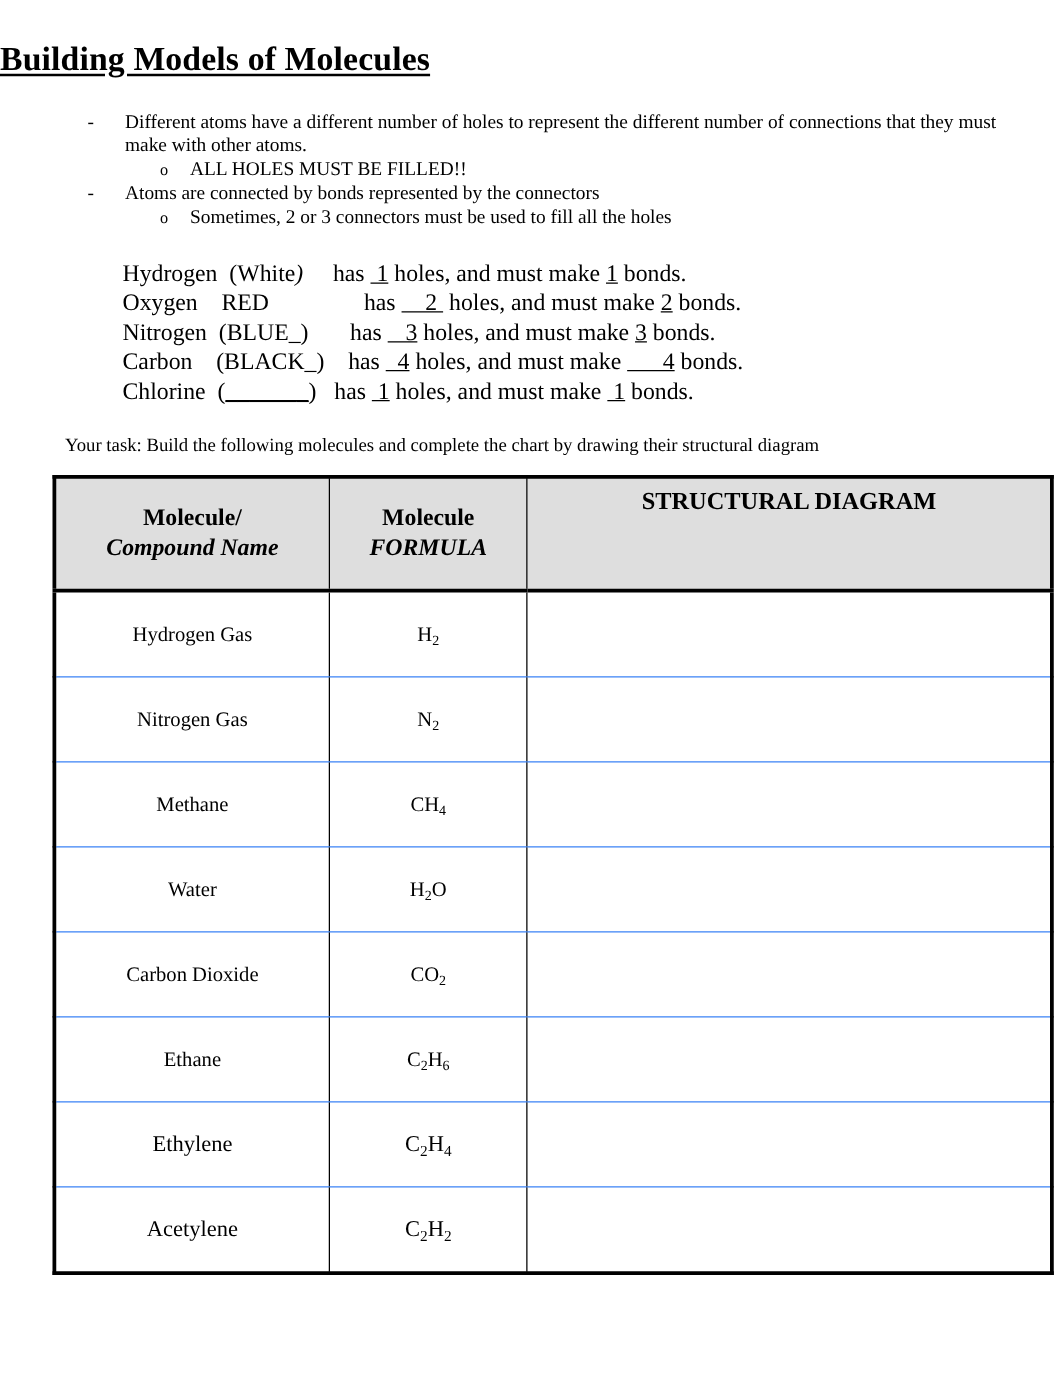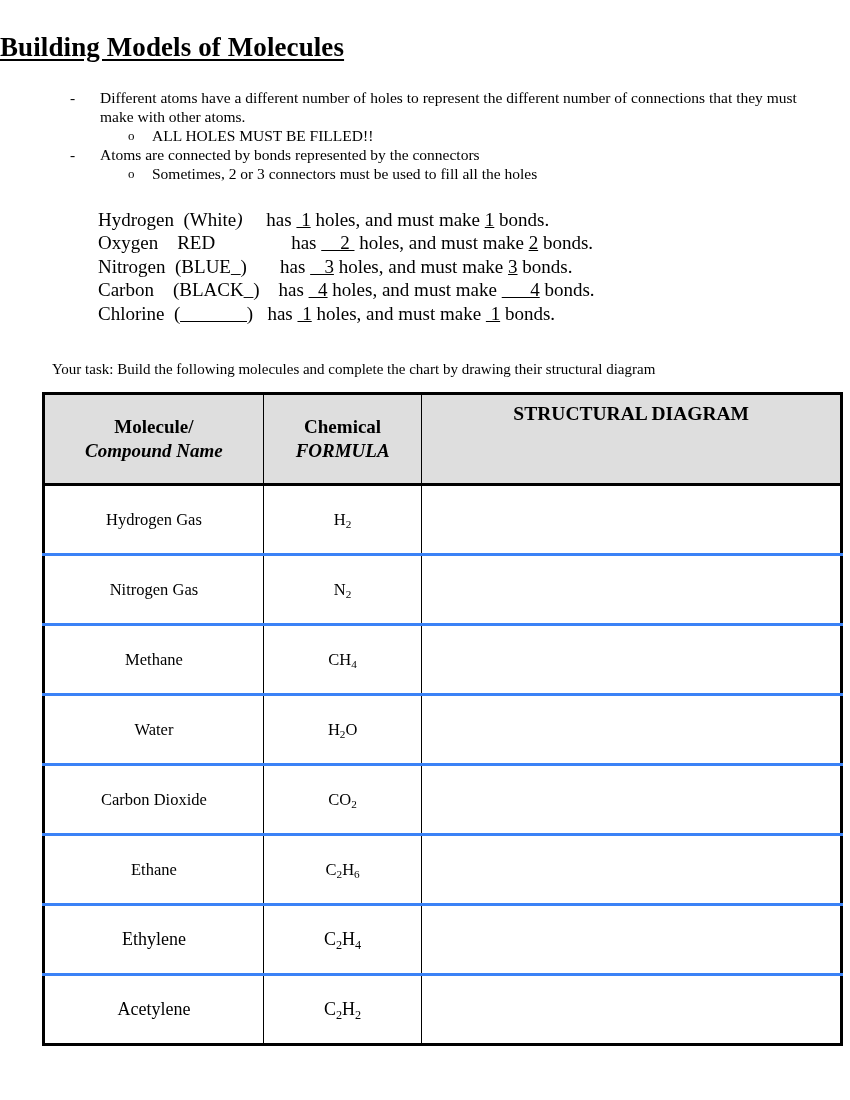--- a/index.html
+++ b/index.html
@@ -65,21 +65,21 @@
     white-space: pre;
   }
   .blank {
     text-decoration: underline;
     text-underline-offset: 1px;
   }
   .paren-ital { font-style: italic; }
 
   
   .task-line {
-    margin-top: 36px;
+    margin-top: 24px;
     margin-left: 52px;
     font-size: 15px;
   }
 
   
   .chart-wrap {
     margin-top: 14px;
     margin-left: 42px;
     width: 801px;
   }
@@ -107,21 +107,21 @@
     border-right: none;
     vertical-align: top;
     padding-top: 8px;
   }
   th.h-name, th.h-formula { font-size: 19px; line-height: 1.28; }
   th.h-diagram { font-size: 19.5px; }
   .hdr-l2 { display: block; font-style: italic; }
 
   table.molecule-chart tbody td {
     border-right: 1px solid #000000;
-    border-bottom: 3px solid #3b82f6;
+    border-bottom: 1px solid #3b82f6;
     height: 67px;
     text-align: center;
     vertical-align: middle;
     padding: 0 6px;
     font-size: 16.5px;
   }
   table.molecule-chart tbody td:last-child { border-right: none; }
   table.molecule-chart tbody tr:last-child td { border-bottom: none; }
 
   td.cell-name.small, td.cell-formula.small { font-size: 18px; }
@@ -175,21 +175,21 @@
       <col class="c-formula">
       <col class="c-diagram">
     </colgroup>
     <thead>
       <tr>
         <th class="h-name">
           <span>Molecule/</span>
           <span class="hdr-l2">Compound Name</span>
         </th>
         <th class="h-formula">
-          <span>Chemical</span>
+          <span>Molecule</span>
           <span class="hdr-l2">FORMULA</span>
         </th>
         <th class="h-diagram">STRUCTURAL DIAGRAM</th>
       </tr>
     </thead>
     <tbody id="chart-body">
         <tr>
           <td class="cell-name">Hydrogen Gas</td>
           <td class="cell-formula"><span class="formula"><span>H</span><sub>2</sub></span></td>
           <td class="diagram-cell"></td>

